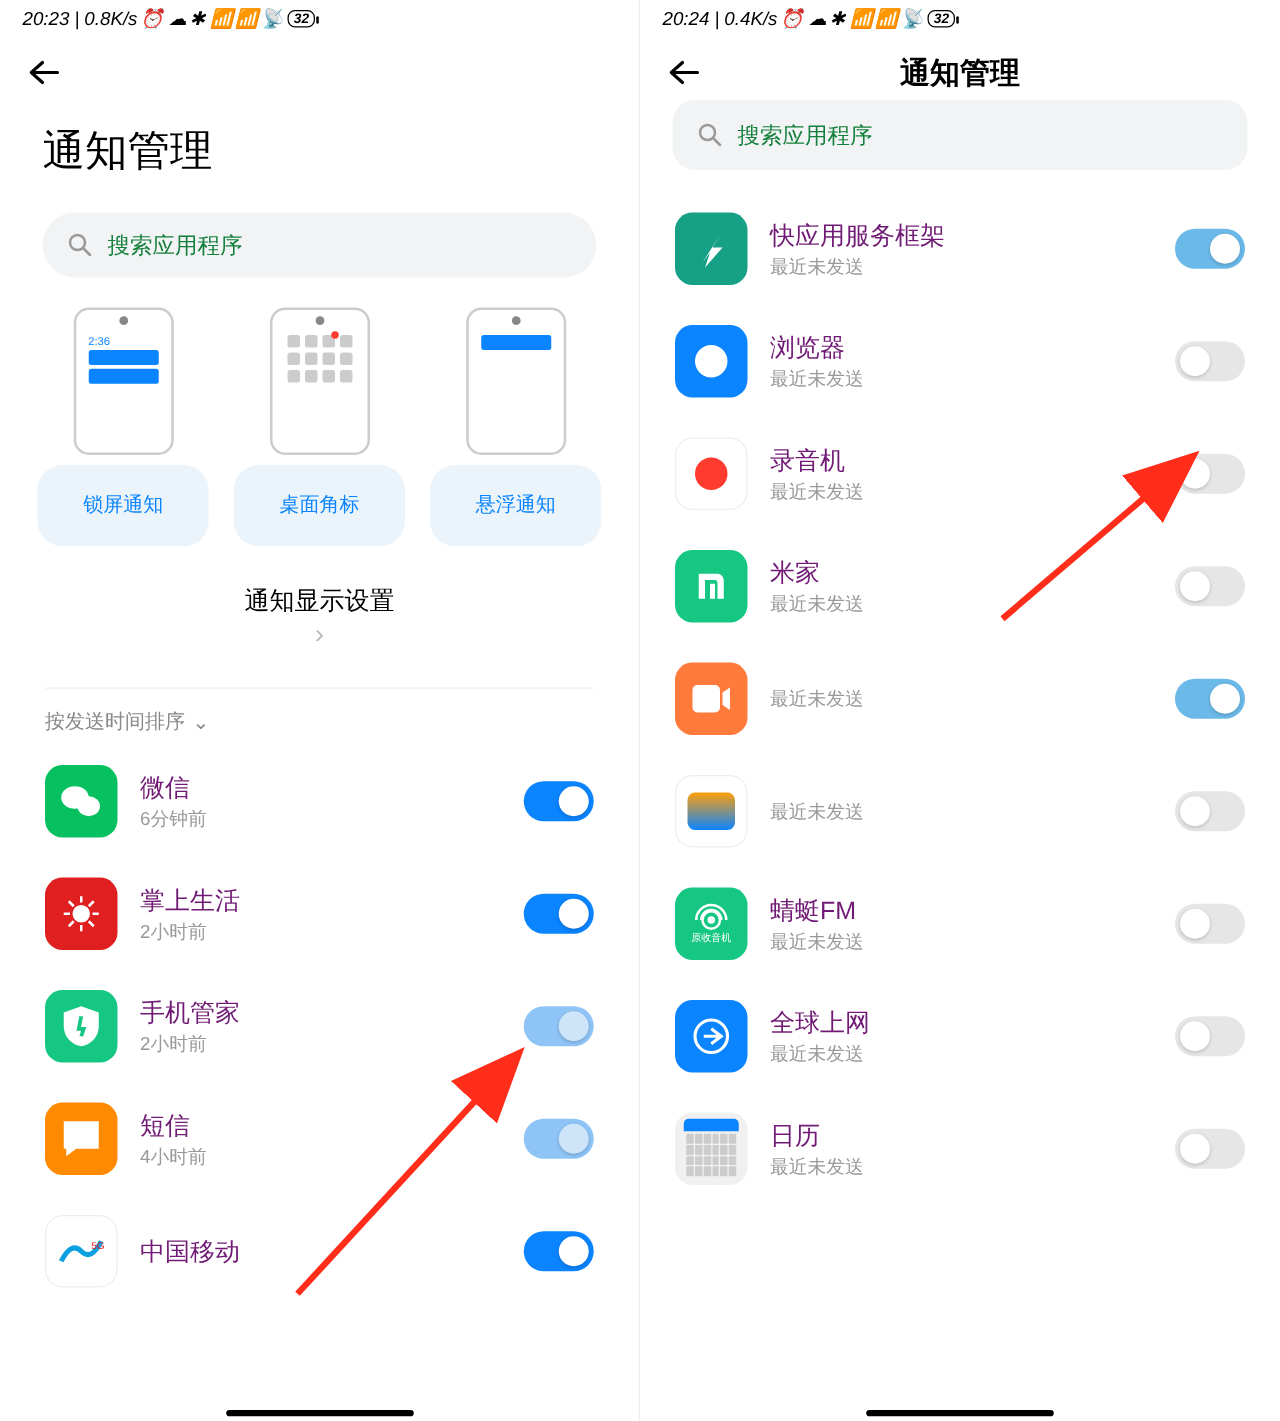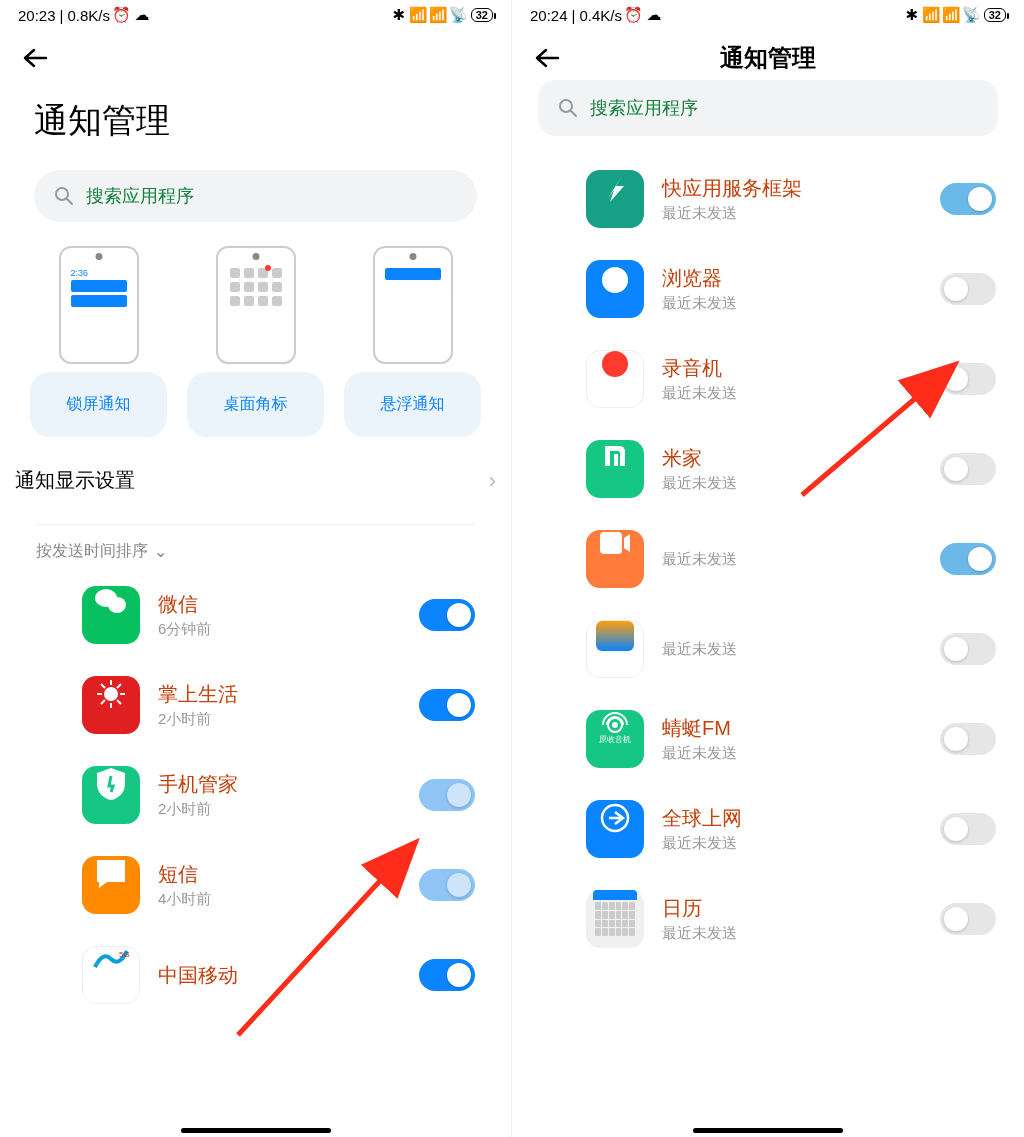--- a/index.html
+++ b/index.html
@@ -17,25 +17,25 @@
     position: relative;
     background: #fff;
     overflow: hidden;
   }
   .pane-left { border-right: 1px solid #eee; }
 
   
   .status-bar {
     height: 30px;
     display: flex;
-    justify-content: space-between;
     align-items: center;
     padding: 0 18px;
     font-size: 15px;
     font-weight: 500;
+    font-style: italic;
   }
   .sb-left { display: flex; align-items: center; gap: 4px; }
   .sb-right { display: flex; align-items: center; gap: 4px; }
   .sb-icon { width: 16px; height: 16px; display: inline-flex; align-items: center; justify-content: center; }
   .battery-box {
     border: 1.5px solid #000;
     border-radius: 6px;
     padding: 0 4px;
     font-size: 11px;
     font-weight: 600;
@@ -96,42 +96,42 @@
   .badge-content .dot { width:10px; height:10px; background:#ccc; border-radius:2px; position:relative;}
   .badge-content .dot.red::after{content:""; position:absolute; top:-3px; right:-3px; width:6px; height:6px; background:#ff3b30; border-radius:50%;}
   .cat-btn {
     background:#ecf4fb; color:#0a84ff; font-size:16px;
     padding: 22px 0; border-radius: 20px; width:100%; text-align:center;
   }
 
   
   .setting-row {
     display:flex; align-items:center; justify-content:space-between;
-    padding: 22px 15px; font-size:20px;
+    padding: 22px 33px; font-size:20px;flex-direction:column;
   }
   .chevron { color:#bbb; font-size:22px;}
   .divider { height:1px; background:#eee; margin: 8px 36px 16px;}
 
   
   .sort-row { padding: 0 36px 8px; color:#888; font-size:16px; display:flex; align-items:center; gap:6px;}
 
   
   .app-list { padding: 0 36px;}
   .pane-right .app-list{ padding: 0 28px;}
   .app-row {
     display:flex; align-items:center; gap:18px;
     padding: 16px 0;
   }
   .app-icon {
     width:58px; height:58px; border-radius:14px;
-    display:flex; align-items:flex-start; justify-content:center;
-    flex-shrink:0; color:#fff; font-size:28px;margin-left:46px;
+    display:flex; align-items:center; justify-content:center;
+    flex-shrink:0; color:#fff; font-size:28px;
   }
   .app-txt { flex:1; display:flex; flex-direction:column; gap:2px;}
-  .app-name {font-size:20px; font-weight:500; color:#c2410c;}
+  .app-name {font-size:20px; font-weight:500; color:#701a75;}
   .app-sub {font-size:15px; color:#999;}
 
   
   .toggle {
     width:56px; height:32px; border-radius:16px;
     position:relative; flex-shrink:0;
   }
   .toggle::after{
     content:""; position:absolute; width:24px; height:24px;
     border-radius:50%; background:#fff; top:4px;

